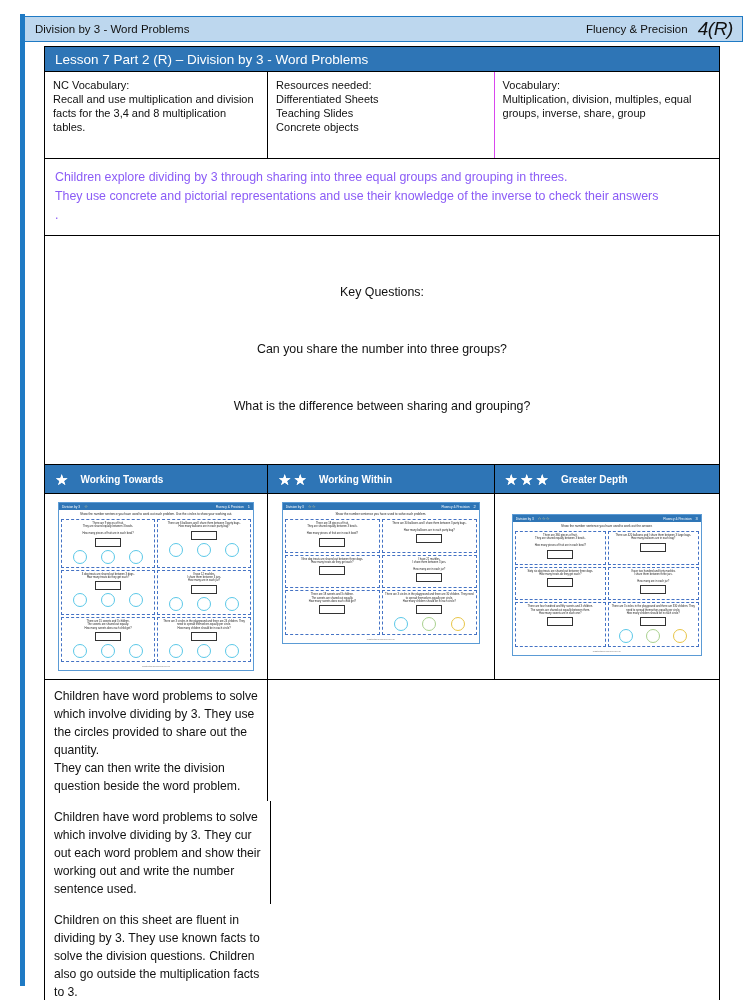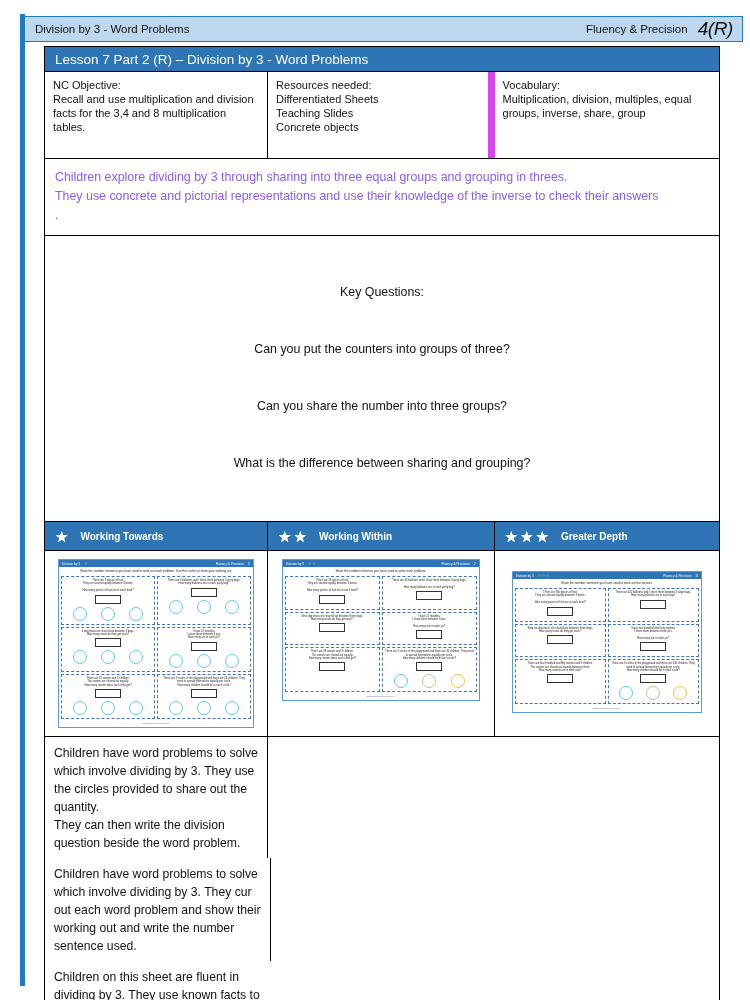--- a/index.html
+++ b/index.html
@@ -29,21 +29,21 @@
 
   .lesson-title{
     background:#2E75B6;color:#fff;font-size:13.5px;
     padding:6px 10px 7px 10px;border:1px solid #000;box-sizing:border-box;
     height:26px;line-height:13px;
   }
 
   .row3{display:flex;border:1px solid #000;border-top:none;box-sizing:border-box;}
   .row3 .cell{padding:6px 8px 8px 8px;font-size:11px;line-height:14px;color:#111;box-sizing:border-box;}
   .row3 .c1{width:33.1%;border-right:1px solid #000;min-height:86px;}
-  .row3 .c2{width:33.6%;border-right:7px solid #d946ef;}
+  .row3 .c2{width:33.6%;border-right:1px solid #d946ef;}
   .row3 .c3{width:33.3%;}
   .row3 .cell div{white-space:pre-wrap;}
 
   .overview{
     border:1px solid #000;border-top:none;box-sizing:border-box;
     padding:9px 10px 10px 10px;min-height:68px;
     font-size:12.4px;line-height:19px;color:#8b5cf6;white-space:pre-wrap;
   }
   .keyq{
     border:1px solid #000;border-top:none;box-sizing:border-box;
@@ -152,42 +152,41 @@
     <span class="tb-right">Fluency &amp; Precision</span>
     <span class="tb-page">4(R)</span>
   </div>
 
   <div class="sheet">
 
     <div class="lesson-title">Lesson 7 Part 2 (R) – Division by 3 - Word Problems</div>
 
     <div class="row3">
       <div class="cell c1">
-        <div>NC Objective:</div>
+        <div>NC Vocabulary:</div>
         <div>Recall and use multiplication and division facts for the 3,4 and 8 multiplication tables.</div>
       </div>
       <div class="cell c2">
         <div>Resources needed:</div>
         <div>Differentiated Sheets
 Teaching Slides
 Concrete objects</div>
       </div>
       <div class="cell c3">
         <div>Vocabulary:</div>
         <div>Multiplication, division, multiples, equal groups, inverse, share, group</div>
       </div>
     </div>
 
     <div class="overview">Children explore dividing by 3 through sharing into three equal groups and grouping in threes.
 They use concrete and pictorial representations and use their knowledge of the inverse to check their answers
 .</div>
 
     <div class="keyq">
       <div>Key Questions:</div>
-      <div>Can you put the counters into groups of three?</div>
       <div>Can you share the number into three groups?</div>
       <div>What is the difference between sharing and grouping?</div>
     </div>
 
     <div class="diffbar">
       <div class="dseg d1">
         <span class="stars">
           <span class="star">★</span>
         </span>
         <span class="dlabel">Working Towards</span>

